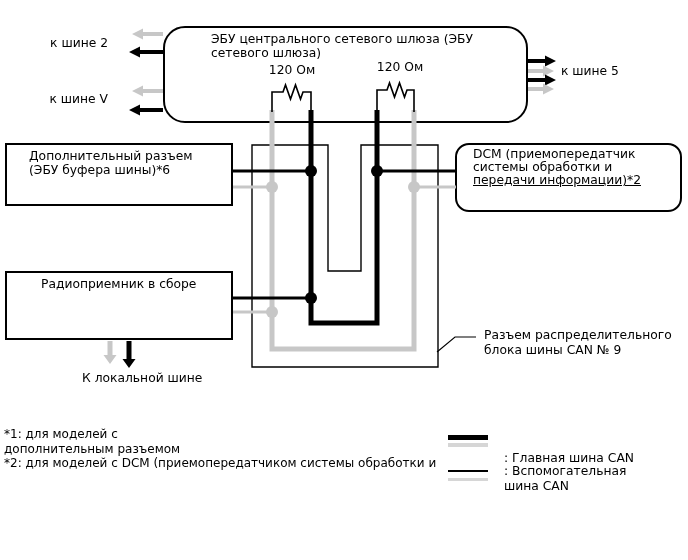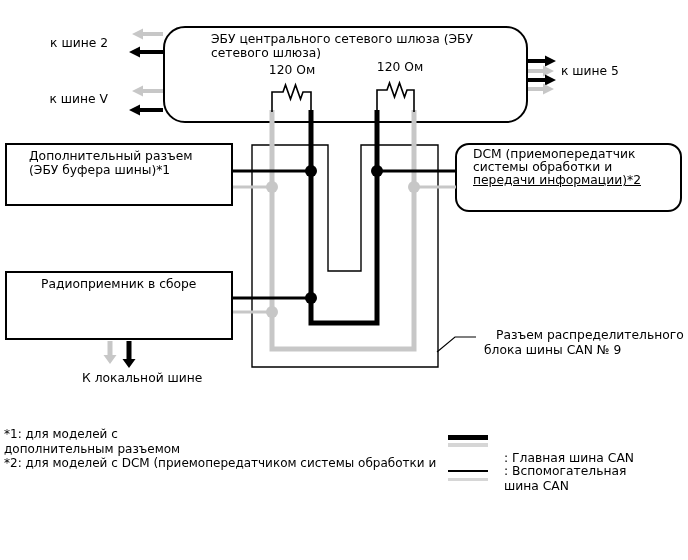--- a/index.html
+++ b/index.html
@@ -21,21 +21,21 @@
 
 <div id="canvas">
 
   <div class="box rounded-lg" style="left:163px;top:26px;width:365px;height:97px;border-width:2px;">
     <div class="txt" style="left:46px;top:4px;">ЭБУ центрального сетевого шлюза (ЭБУ</div>
     <div class="txt" style="left:46px;top:18px;">сетевого шлюза)</div>
   </div>
 
   <div class="box" style="left:5px;top:143px;width:228px;height:63px;">
     <div class="txt" style="left:22px;top:4px;">Дополнительный разъем</div>
-    <div class="txt" style="left:22px;top:18px;">(ЭБУ буфера шины)*1</div>
+    <div class="txt" style="left:22px;top:18px;">(ЭБУ буфера шины)*6</div>
   </div>
 
   <div class="box rounded-md" style="left:455px;top:143px;width:227px;height:69px;">
     <div class="txt" style="left:16px;top:3px;line-height:13px;">DCM (приемопередатчик</div>
     <div class="txt" style="left:16px;top:16px;line-height:13px;">системы обработки и</div>
     <div class="txt" style="left:16px;top:29px;line-height:13px;text-decoration:underline;">передачи информации)*2</div>
   </div>
 
   <div class="box" style="left:5px;top:271px;width:228px;height:69px;">
     <div class="txt" style="left:34px;top:4px;text-align:right;">Радиоприемник в сборе</div>
@@ -43,21 +43,21 @@
 
   <div class="txt right" style="left:30px;top:36px;width:78px;">к шине 2</div>
   <div class="txt right" style="left:30px;top:92px;width:78px;">к шине V</div>
   <div class="txt" style="left:561px;top:64px;">к шине 5</div>
 
   <div class="txt center" style="left:262px;top:63px;width:60px;">120 Ом</div>
   <div class="txt center" style="left:370px;top:60px;width:60px;">120 Ом</div>
 
   <div class="txt" style="left:82px;top:371px;">К локальной шине</div>
 
-  <div class="txt" style="left:484px;top:328px;margin-left:12px;">Разъем распределительного</div>
+  <div class="txt" style="left:484px;top:328px;">Разъем распределительного</div>
   <div class="txt" style="left:484px;top:343px;">блока шины CAN № 9</div>
 
   <div class="txt" style="left:4px;top:427px;font-size:12px;">*1: для моделей с</div>
   <div class="txt" style="left:4px;top:441.5px;font-size:12px;">дополнительным разъемом</div>
   <div class="txt" style="left:4px;top:456px;font-size:12px;text-align:right;">*2: для моделей с DCM (приемопередатчиком системы обработки и</div>
 
   <div class="legend-bar" style="left:448px;top:435px;width:40px;height:4.5px;background:#000;"></div>
   <div class="legend-bar" style="left:448px;top:442.5px;width:40px;height:4.5px;background:#d6d6d6;"></div>
   <div class="txt" style="left:504px;top:434px;margin-top:17px;">: Главная шина CAN</div>
 

